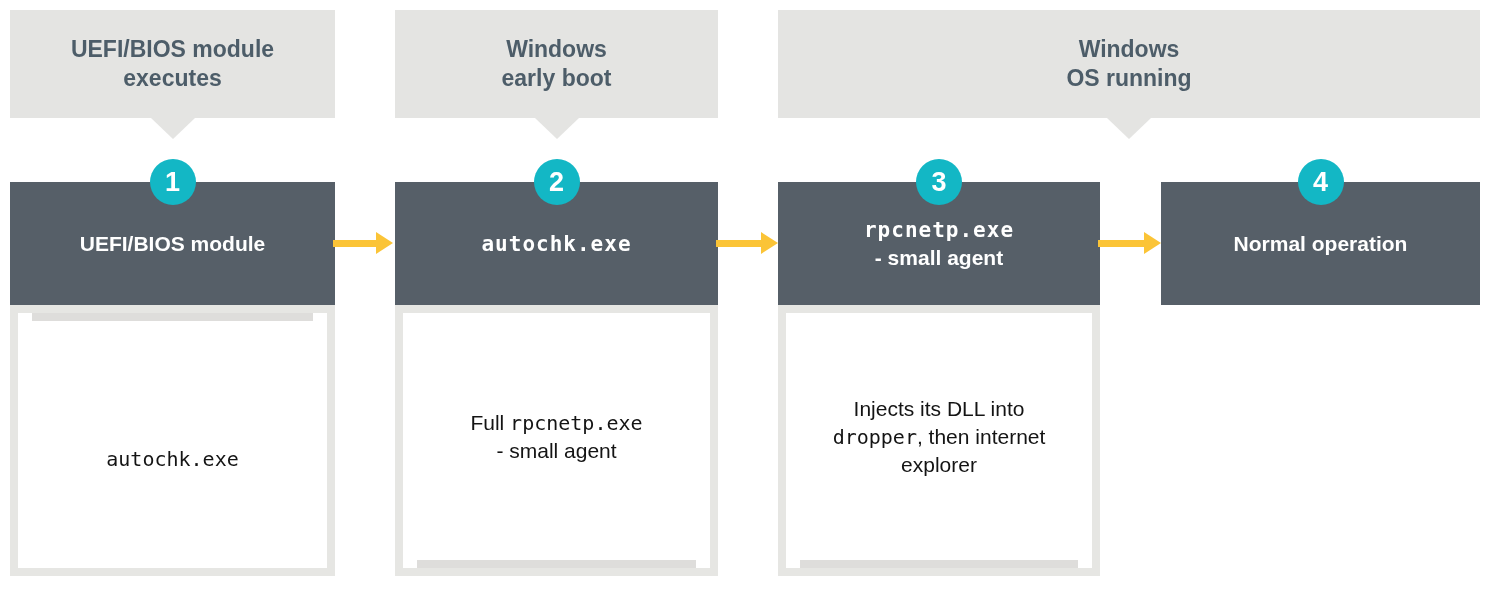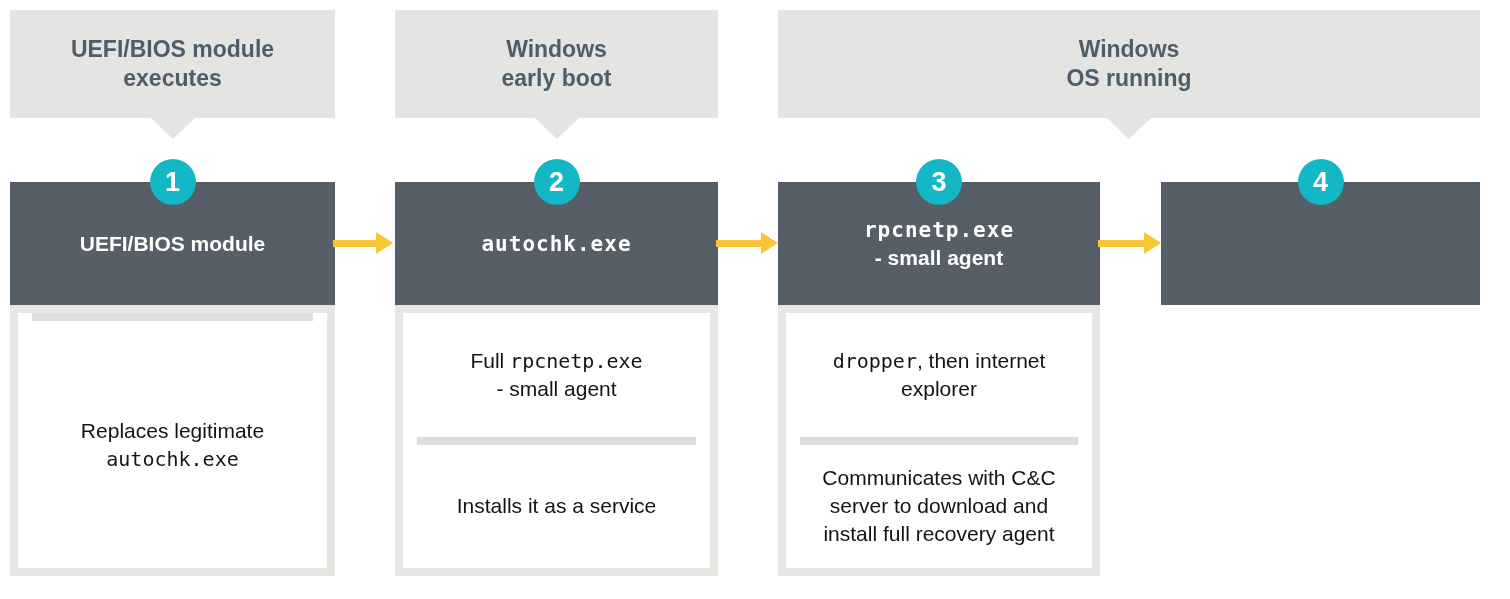--- a/index.html
+++ b/index.html
@@ -105,70 +105,64 @@
 
   <div class="step step-1">
     <div class="step-header">
       <div class="num-badge">1</div>
       <div class="step-title">UEFI/BIOS module</div>
     </div>
     <div class="step-body">
       <div class="body-inner">
         <div class="divider"></div>
         <div class="sect">
-          <p class="txt"><span>Replaces legitimate</span><br><span class="mono">autochk.exe</span></p>
+          <p class="txt"><br><span class="mono">autochk.exe</span></p>
         </div>
       </div>
     </div>
   </div>
 
   <div class="step step-2">
     <div class="step-header">
       <div class="num-badge">2</div>
       <div class="step-title mono-title">autochk.exe</div>
     </div>
     <div class="step-body">
       <div class="body-inner">
         <div class="sect">
           <p class="txt"><span>Full </span><span class="mono">rpcnetp.exe</span><span>
 - small agent</span></p>
         </div>
         <div class="divider"></div>
-        <div class="sect">
-          <p class="txt">Installs it as a service</p>
-        </div>
       </div>
     </div>
   </div>
 
   <div class="step step-3">
     <div class="step-header">
       <div class="num-badge">3</div>
       <div class="step-title"><span class="mono-title">rpcnetp.exe</span><span>
 - small agent</span></div>
     </div>
     <div class="step-body">
       <div class="body-inner">
         <div class="sect">
-          <p class="txt"><span class="mono">dropper</span><span>, then internet
+          <p class="txt"><span>Injects its DLL into
+</span><span class="mono">dropper</span><span>, then internet
 explorer</span></p>
         </div>
         <div class="divider"></div>
-        <div class="sect">
-          <p class="txt">Communicates with C&amp;C
-server to download and
-install full recovery agent</p>
-        </div>
       </div>
     </div>
   </div>
 
   <div class="step step-4">
     <div class="step-header">
       <div class="num-badge">4</div>
+      <div class="step-title">Normal operation</div>
     </div>
   </div>
 
   <div class="arrow arrow-1">
     <div class="shaft"></div>
     <div class="head"></div>
   </div>
   <div class="arrow arrow-2">
     <div class="shaft"></div>
     <div class="head"></div>

